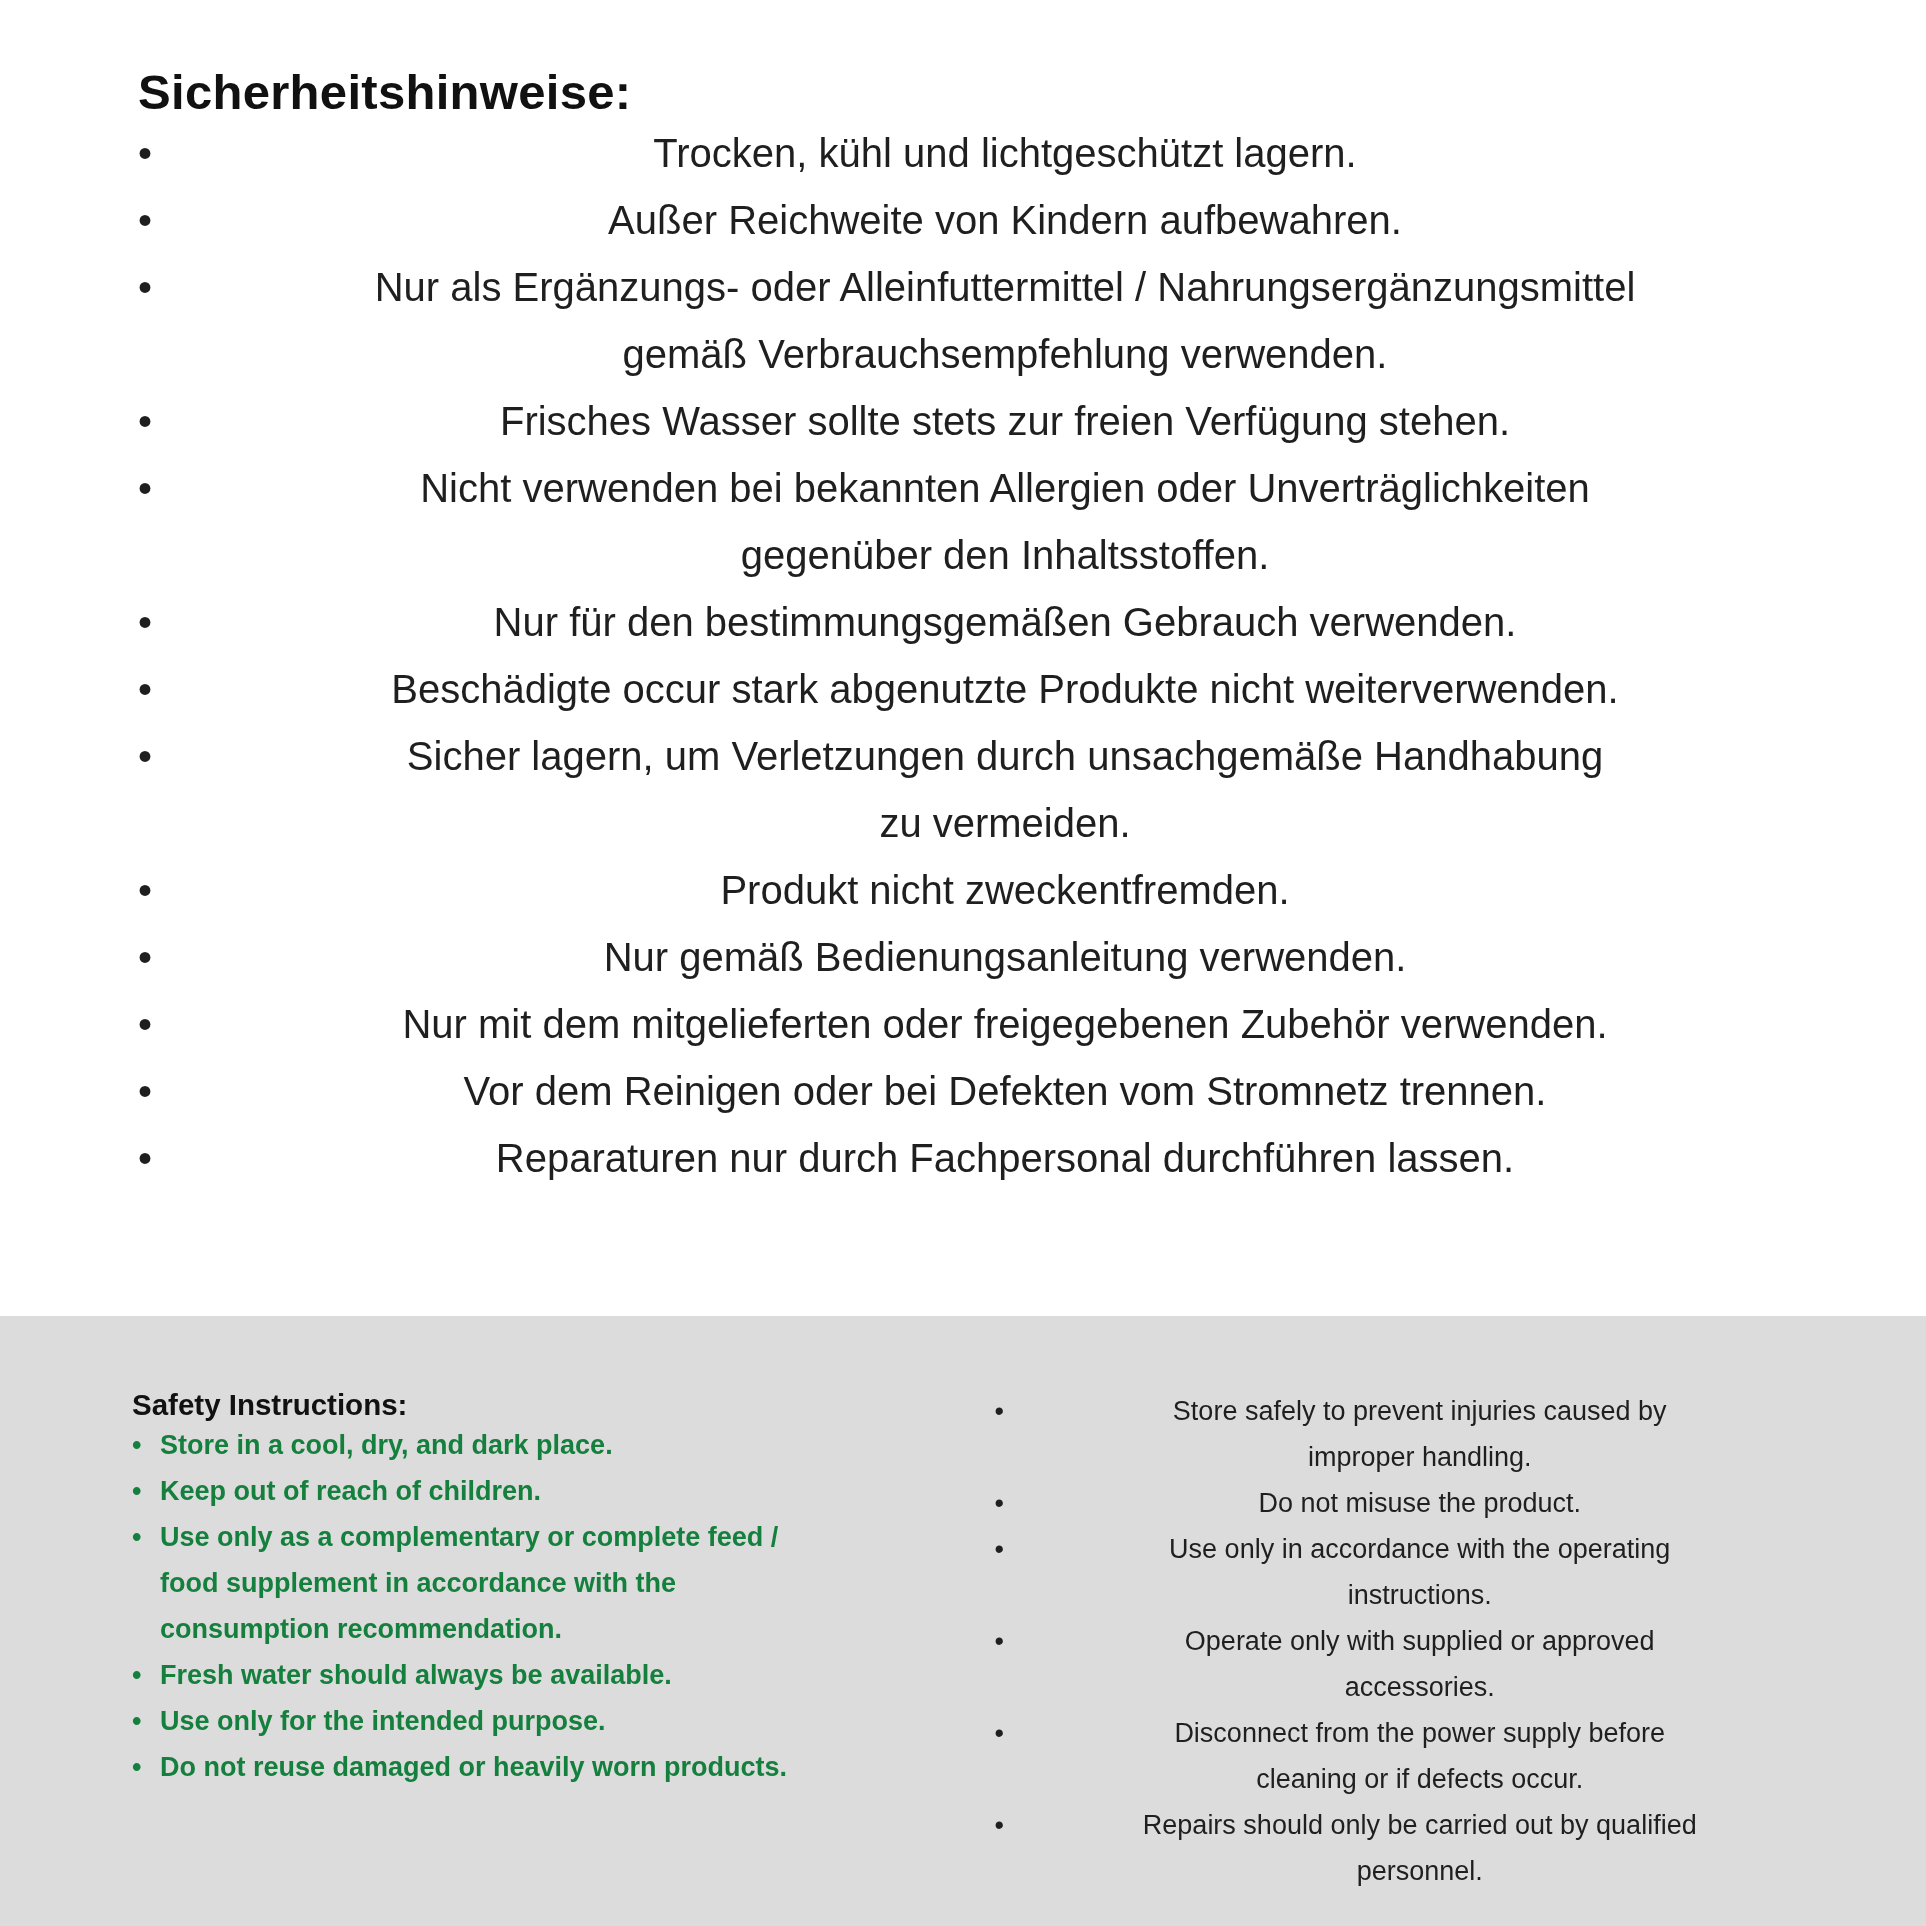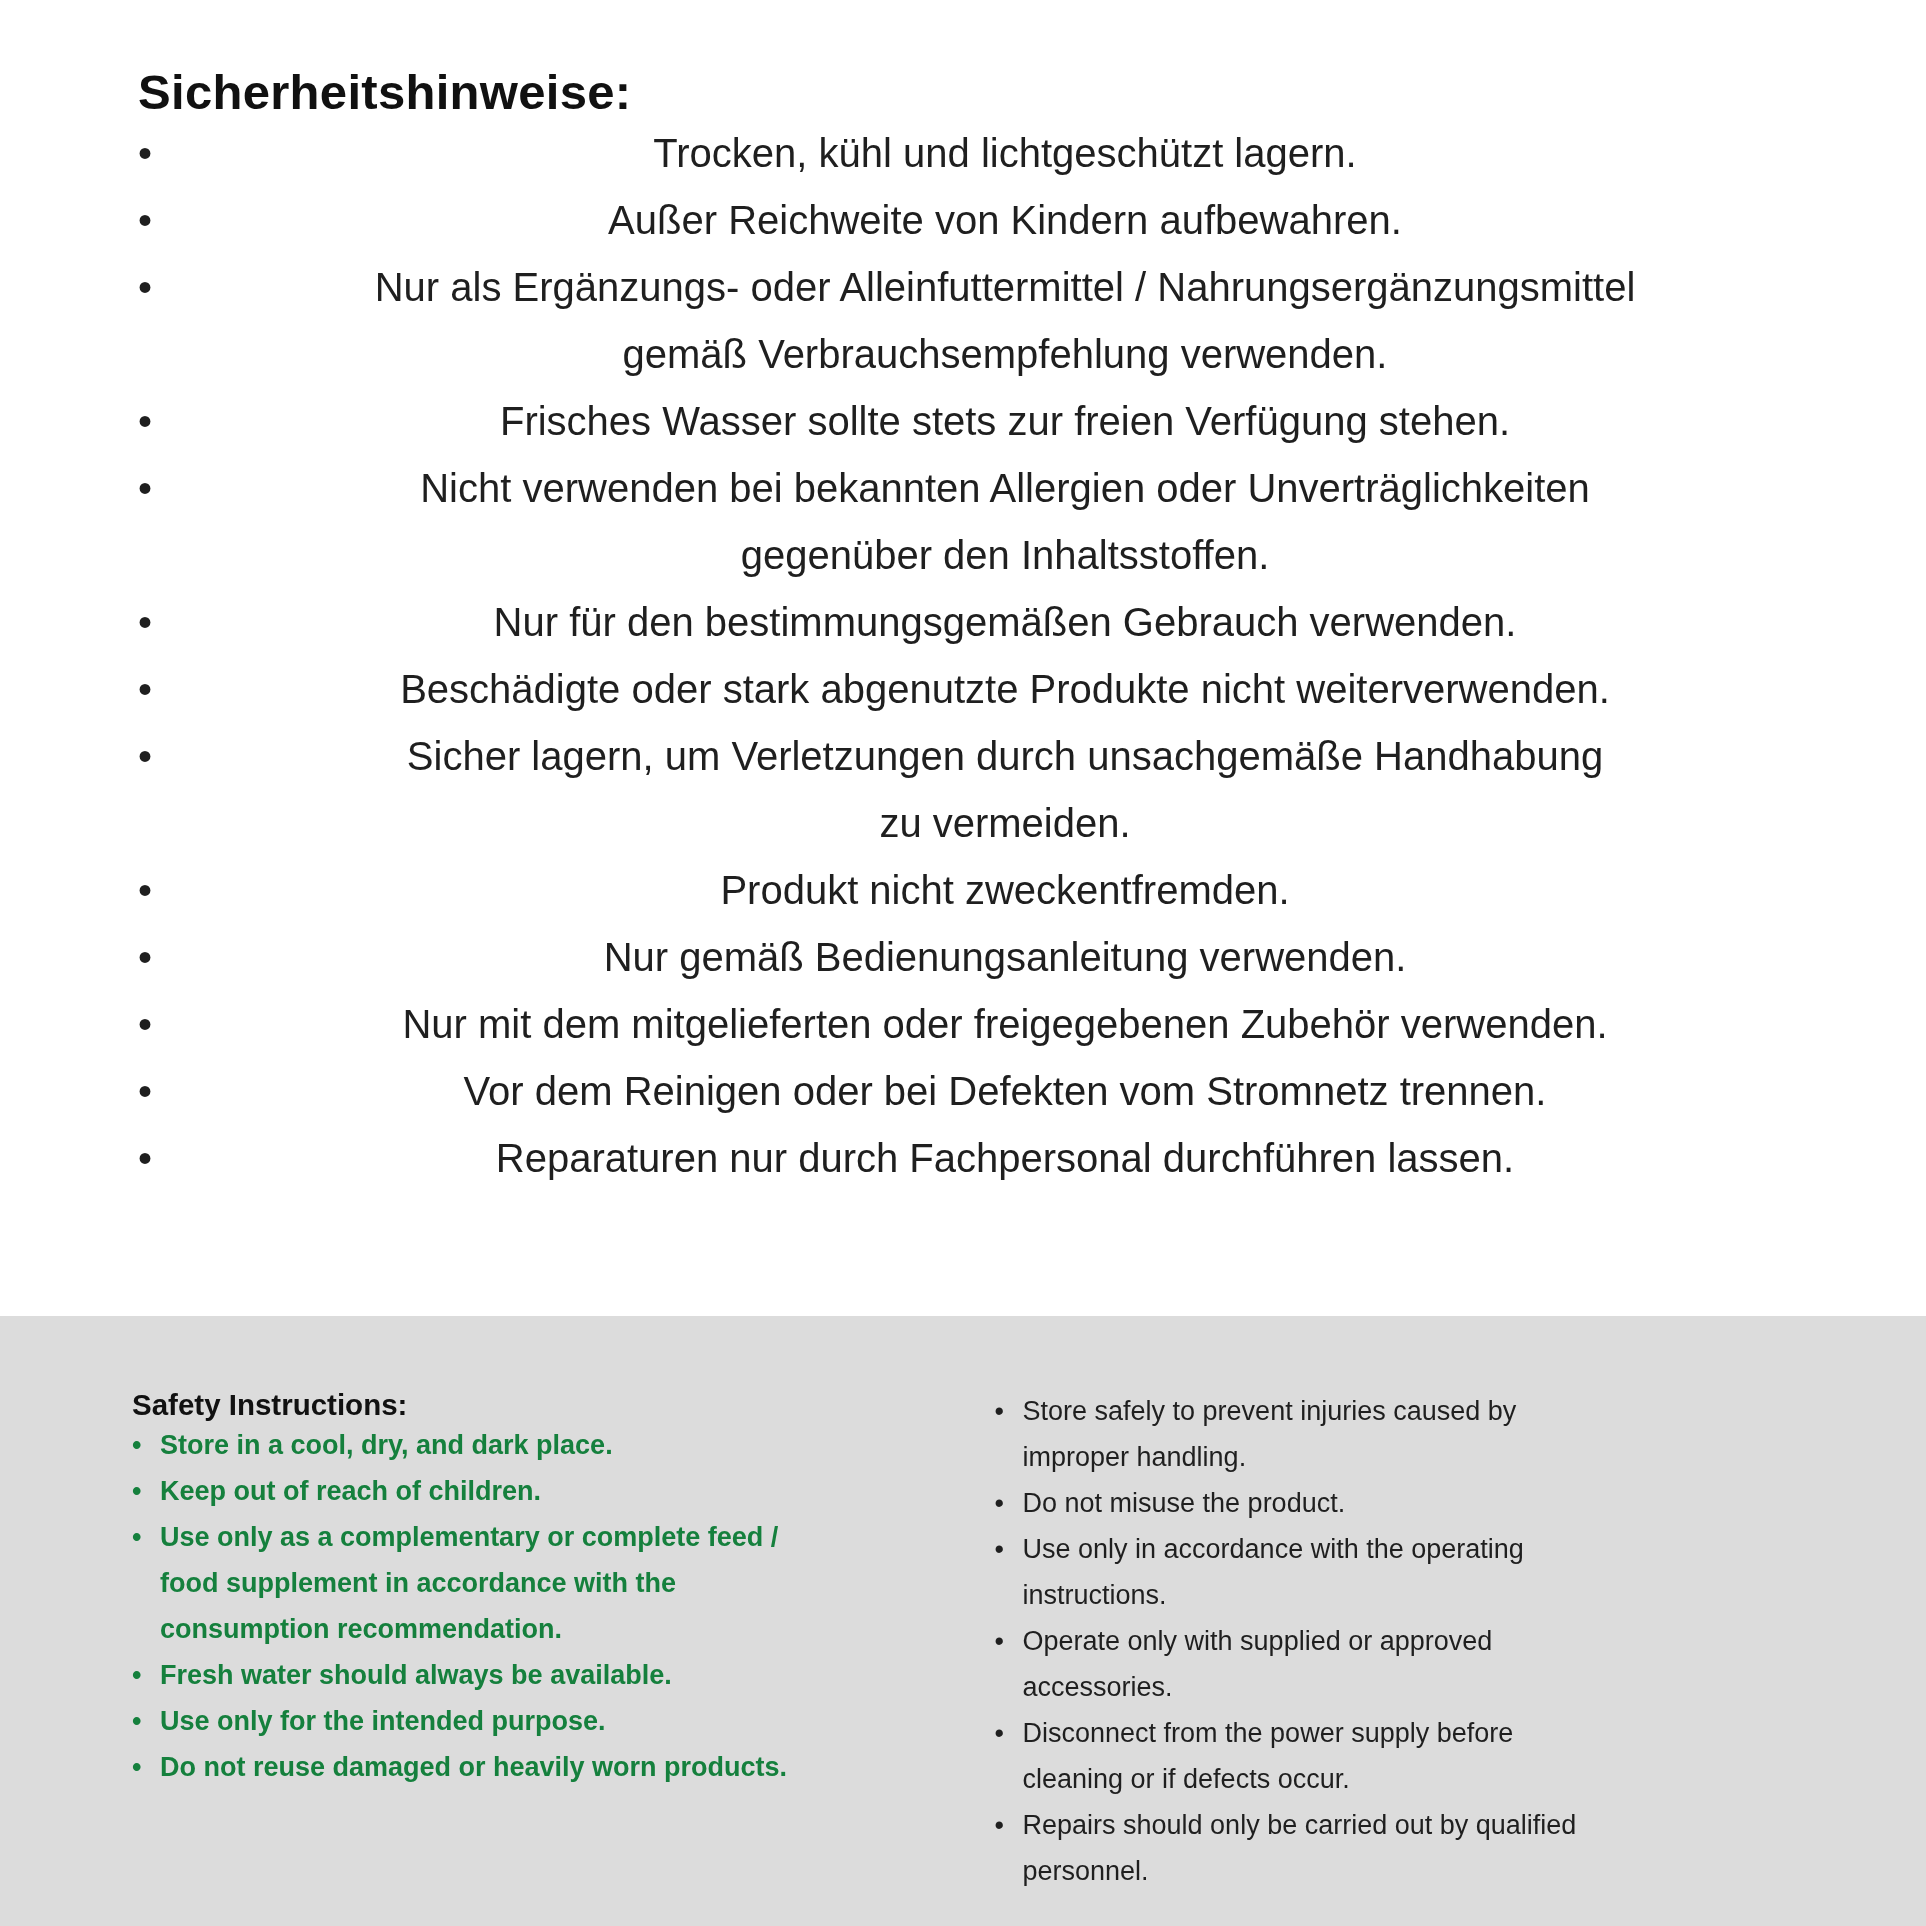--- a/index.html
+++ b/index.html
@@ -84,40 +84,41 @@
     line-height: 46px;
     color: #15803d;
     font-weight: bold;
   }
   .en-list-right {
     margin-top: 5.1px;
     margin-left: 0;
     font-size: 27px;
     line-height: 46px;
     color: #1f1f1f;
+    text-align: center;
   }
   .en-list li, .en-list-right li {
     padding-left: 28px;
   }
 </style>
 </head>
 <body>
 
 <section class="german-section">
   <h1 class="de-heading">Sicherheitshinweise:</h1>
   <ul class="bullet-list de-list">
       <li>Trocken, kühl und lichtgeschützt lagern.</li>
       <li>Außer Reichweite von Kindern aufbewahren.</li>
       <li>Nur als Ergänzungs- oder Alleinfuttermittel / Nahrungsergänzungsmittel
 gemäß Verbrauchsempfehlung verwenden.</li>
       <li>Frisches Wasser sollte stets zur freien Verfügung stehen.</li>
       <li>Nicht verwenden bei bekannten Allergien oder Unverträglichkeiten
 gegenüber den Inhaltsstoffen.</li>
       <li>Nur für den bestimmungsgemäßen Gebrauch verwenden.</li>
-      <li>Beschädigte oder stark abgenutzte Produkte nicht weiterverwenden.</li>
+      <li>Beschädigte occur stark abgenutzte Produkte nicht weiterverwenden.</li>
       <li>Sicher lagern, um Verletzungen durch unsachgemäße Handhabung
 zu vermeiden.</li>
       <li>Produkt nicht zweckentfremden.</li>
       <li>Nur gemäß Bedienungsanleitung verwenden.</li>
       <li>Nur mit dem mitgelieferten oder freigegebenen Zubehör verwenden.</li>
       <li>Vor dem Reinigen oder bei Defekten vom Stromnetz trennen.</li>
       <li>Reparaturen nur durch Fachpersonal durchführen lassen.</li>
     </ul>
 </section>
 

